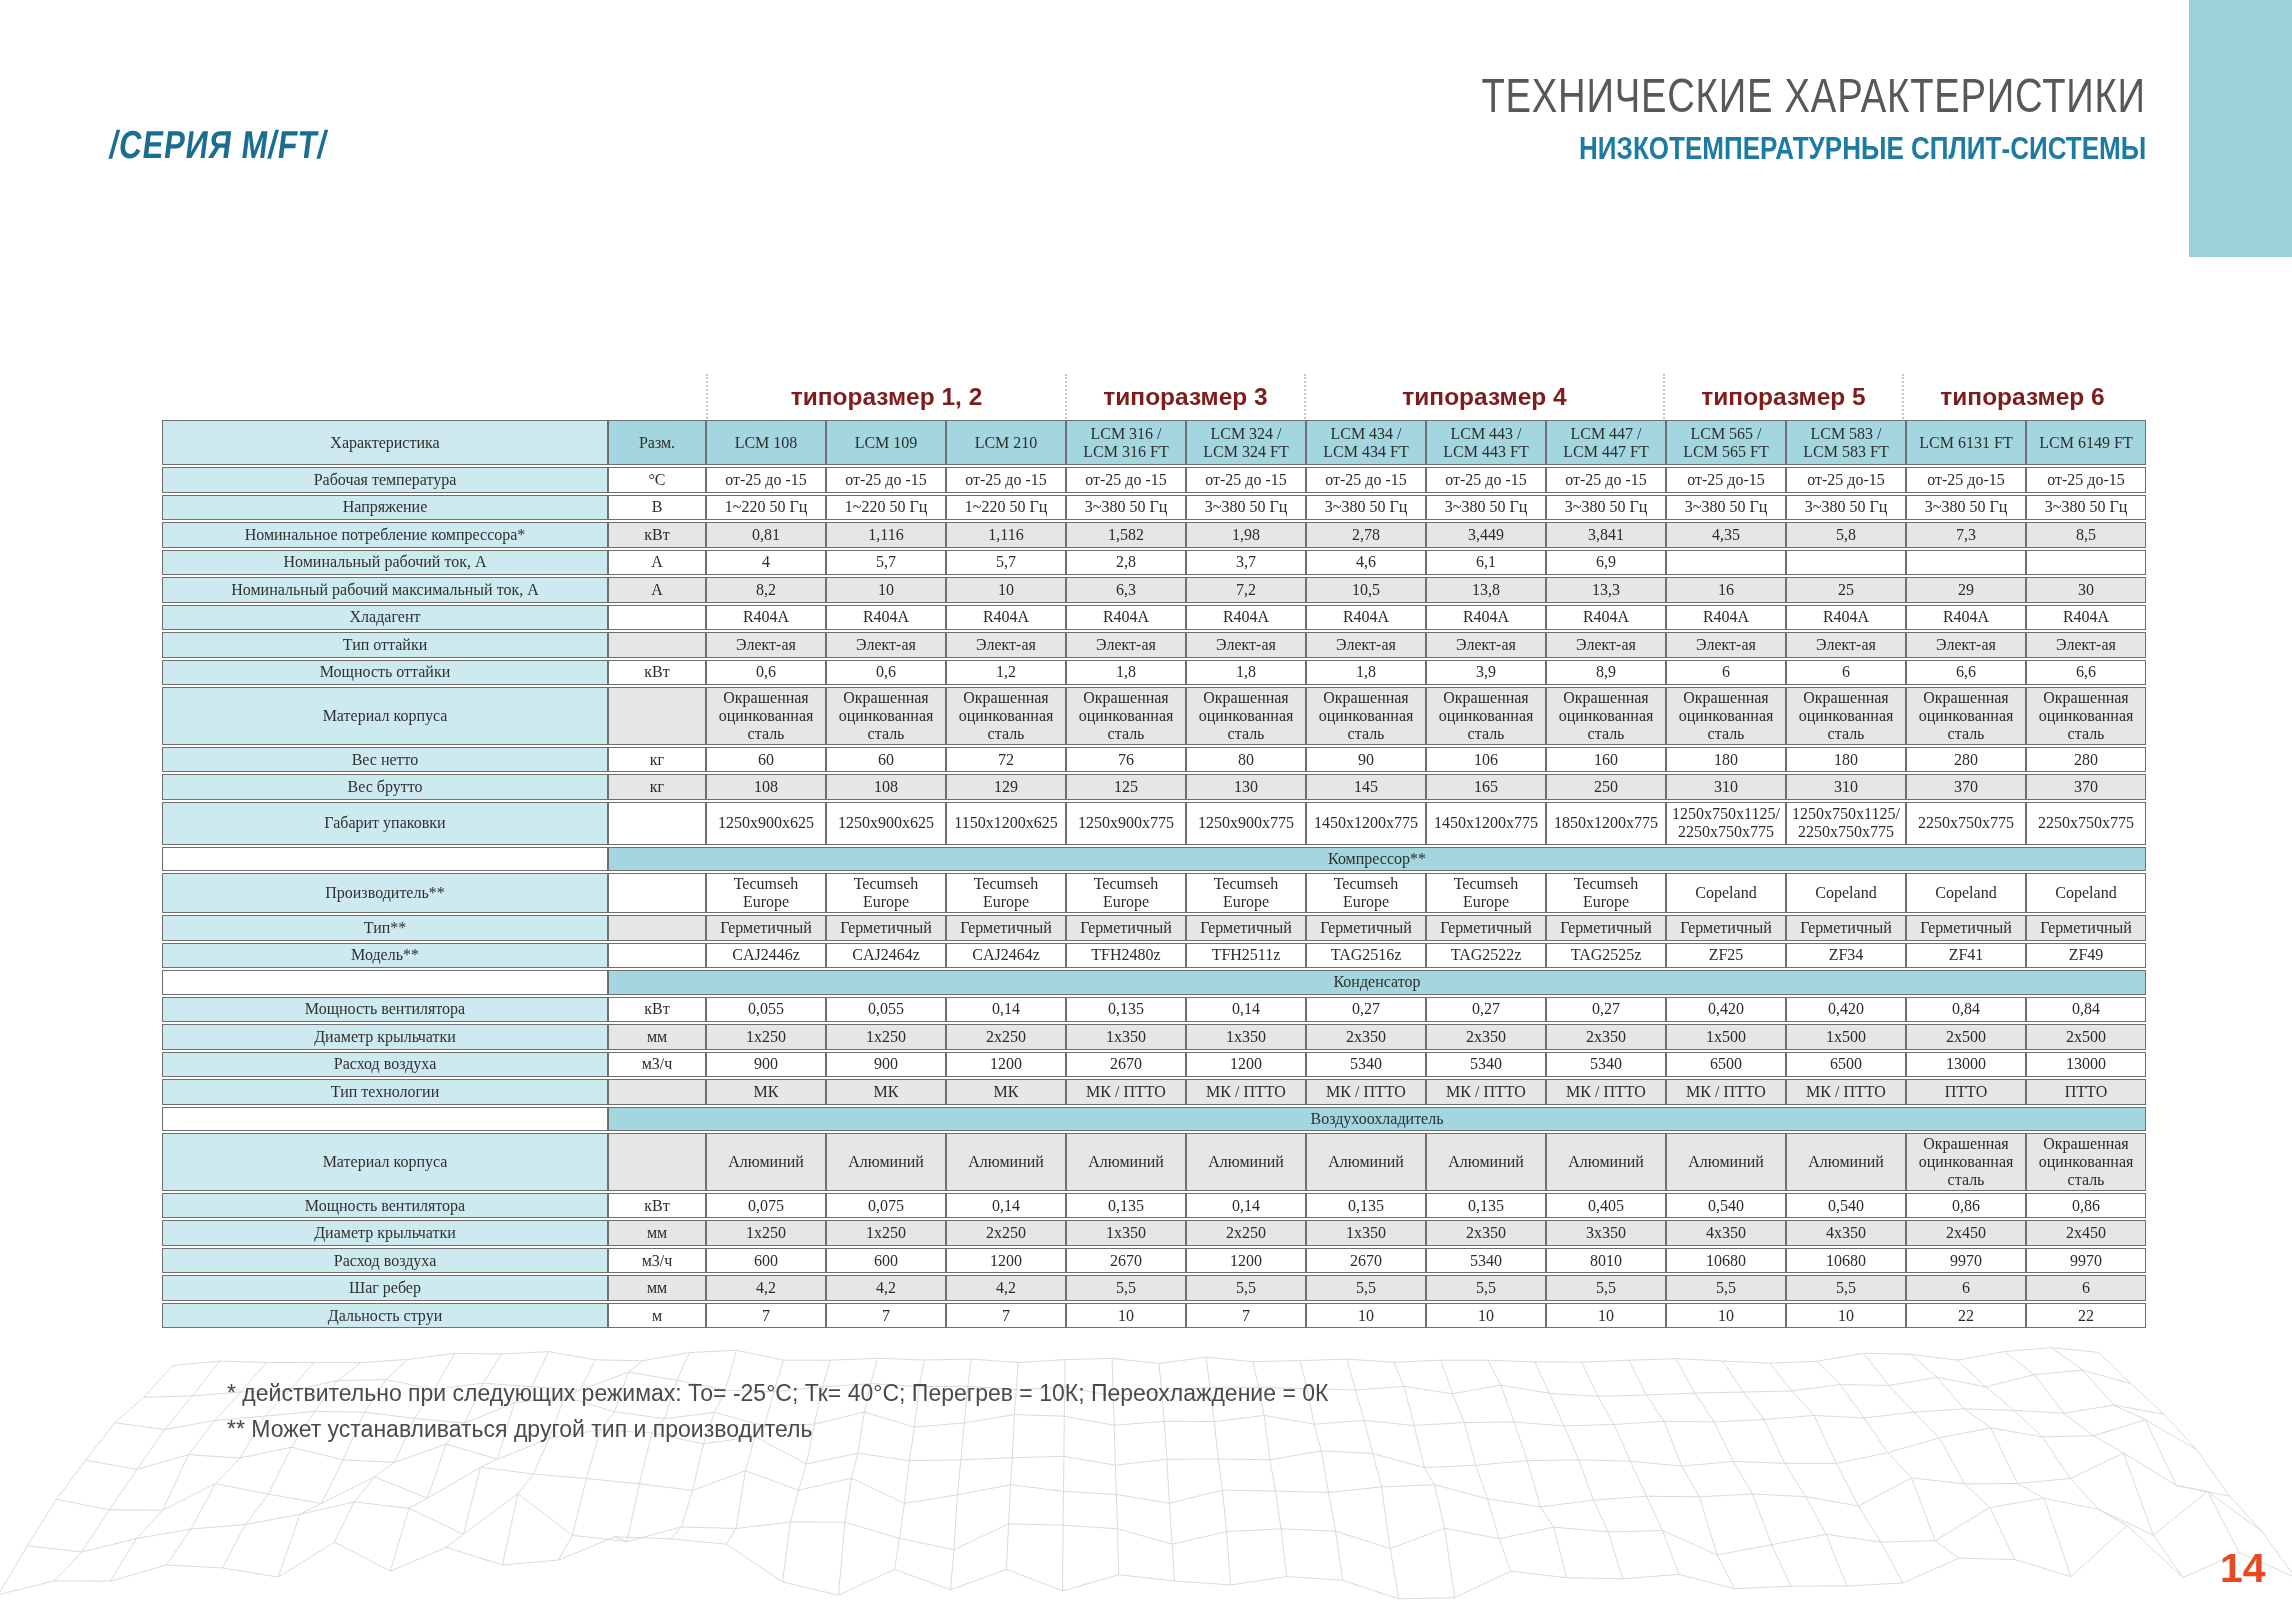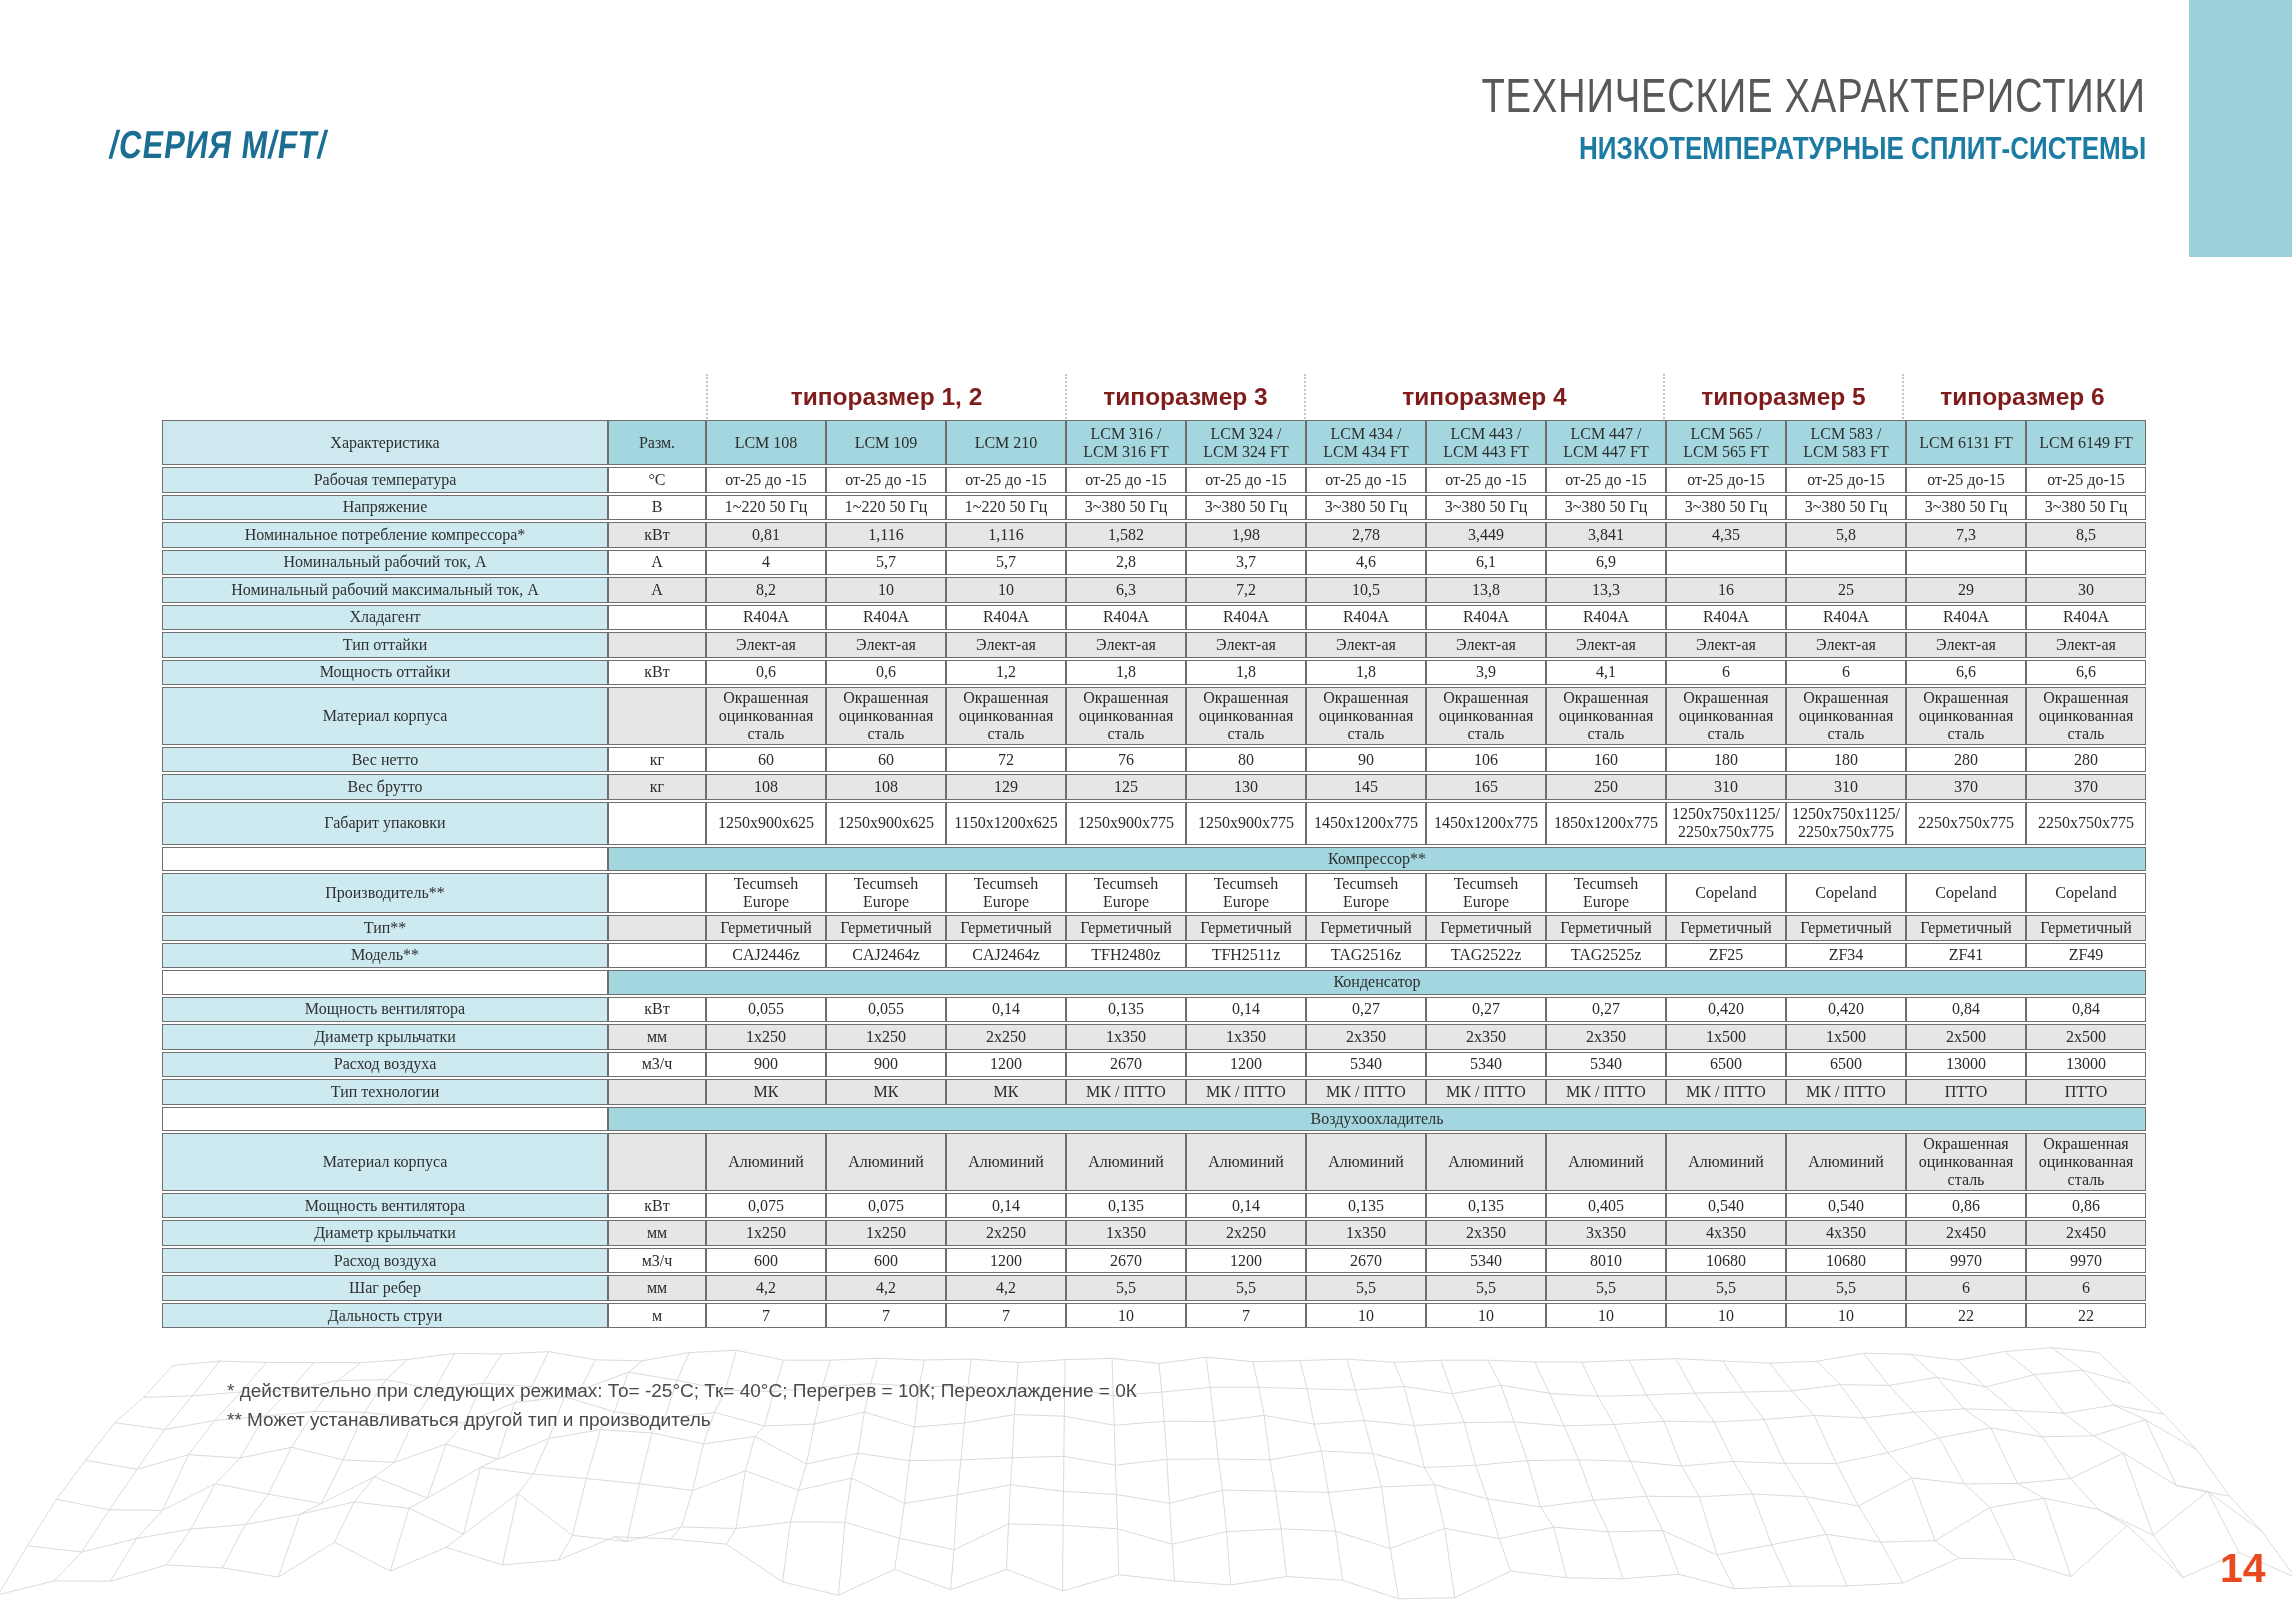--- a/index.html
+++ b/index.html
@@ -31,21 +31,21 @@
   td.h-model{font-size:14.7px;}
   td.lbl{background:#cdeaf0;color:#303030;}
   td.w{background:#ffffff;}
   td.g{background:#e6e6e6;}
   td.sec-empty{border:none;background:transparent;}
   td.sec-band{background:#a3d6de;color:#2f2f2f;font-size:16px;}
   tr.r-def{height:25.5px;} tr.r-head{height:45px;} tr.r-tall{height:51px;}
   tr.r-pack{height:43px;} tr.r-manu{height:37px;margin-left:12px;} tr.r-sec{height:24.5px;}
 
   
-  .footnotes{position:absolute;left:227px;top:1376px;font-size:19px;color:#4a4a4a;line-height:1.55;}
+  .footnotes{position:absolute;left:227px;top:1376px;font-size:23px;color:#4a4a4a;line-height:1.55;}
 
   
   .pagenum{position:absolute;right:27.4px;top:1545px;font-size:41px;font-weight:600;color:#e8491f;}
 
   
   .terrain{position:absolute;left:0;top:1327px;width:2293px;height:294px;pointer-events:none;}
 </style>
 </head>
 <body>
 
@@ -274,21 +274,21 @@
           <tr class="r-def">
             <td class="lbl">Мощность оттайки</td>
             <td class="unit w">кВт</td>
             <td class="val w">0,6</td>
             <td class="val w">0,6</td>
             <td class="val w">1,2</td>
             <td class="val w">1,8</td>
             <td class="val w">1,8</td>
             <td class="val w">1,8</td>
             <td class="val w">3,9</td>
-            <td class="val w">4,1</td>
+            <td class="val w">8,9</td>
             <td class="val w">6</td>
             <td class="val w">6</td>
             <td class="val w">6,6</td>
             <td class="val w">6,6</td>
           </tr>
           <tr class="r-tall">
             <td class="lbl">Материал корпуса</td>
             <td class="unit g"></td>
             <td class="val g">Окрашенная
 оцинкованная

